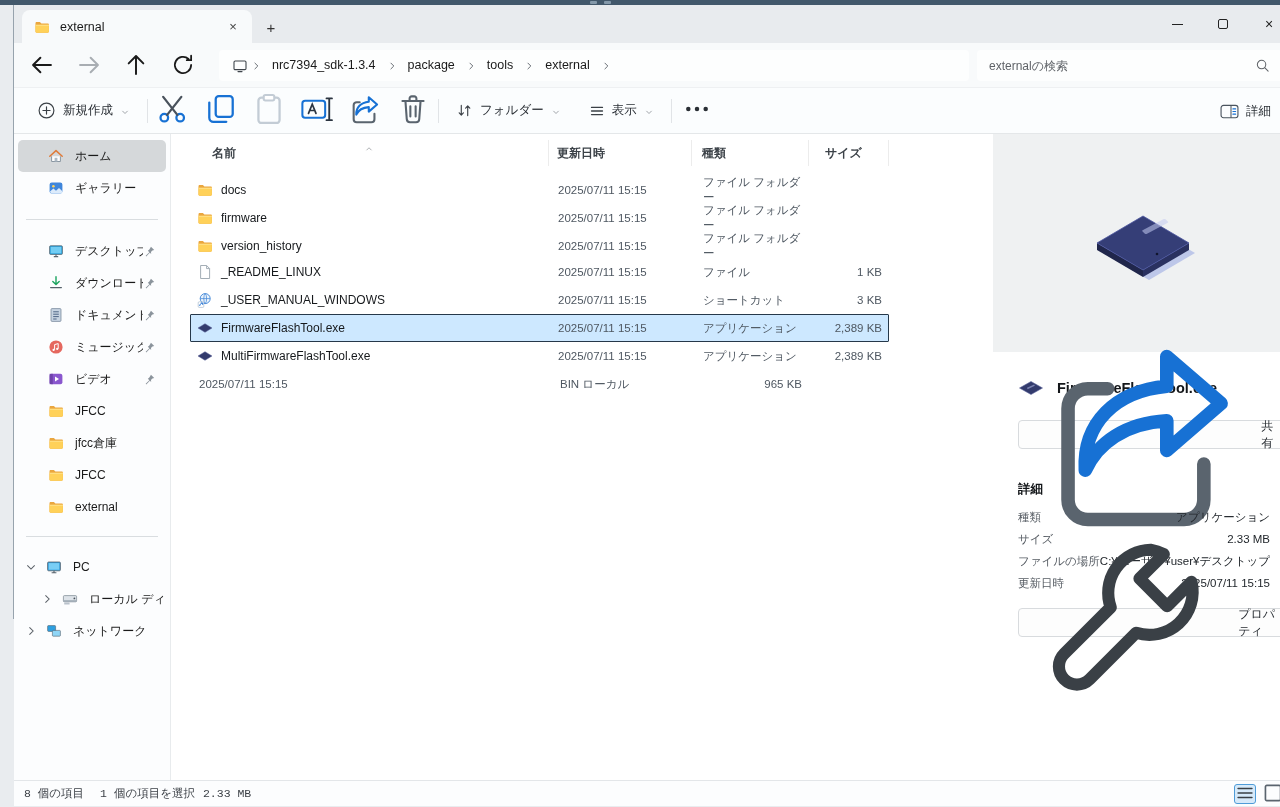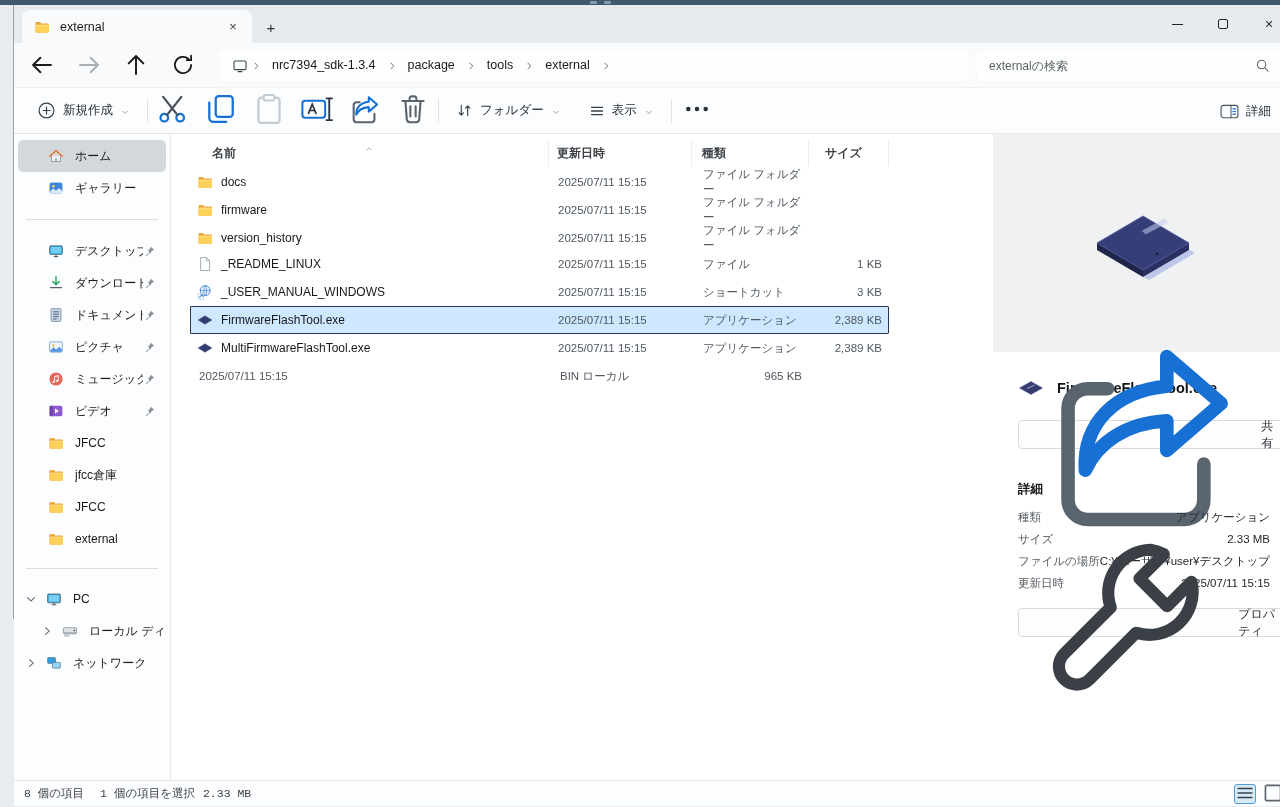--- a/index.html
+++ b/index.html
@@ -77,21 +77,21 @@
   .filelist { position:relative; flex:1; height:100%; }
   .lheader { position:absolute; left:19px; top:6px; width:699px; height:26px; display:grid;
              grid-template-columns:359px 143px 117px 80px; }
   .hcell { position:relative; line-height:26px; font-size:12px; color:#3c4248; border-right:1px solid #ececec; }
   .hcell .htxt { display:inline-block;font-weight:bold; }
   .hcell.c-name .htxt { padding-left:22px; }
   .hcell.c-date .htxt { padding-left:8px; }
   .hcell.c-type .htxt { padding-left:10px; }
   .hcell.c-size .htxt { padding-left:16px; }
   .sort-caret { position:absolute; left:50%; top:-3px; width:12px; height:10px; margin-left:-6px; opacity:.75; }
-  .rows { position:absolute; left:19px; top:32px; width:699px; }
+  .rows { position:absolute; left:19px; top:40px; width:699px; }
   .frow { display:grid; grid-template-columns:359px 143px 117px 80px; height:28px; align-items:center;
           border:1px solid transparent; border-radius:1px; }
   .frow.sel { background:#cde8ff; border-color:#26384a; }
   .cell-name { display:flex; align-items:center; padding-left:6px; overflow:hidden; }
   .cell-name .ic { width:16px; height:16px; flex:none; }
   .cell-name .nm { margin-left:8px; font-size:12px; color:#16191c; white-space:nowrap; }
   .cell-date,.cell-type { font-size:11.5px; color:#4e5761; padding-left:8px; }
   .cell-type { padding-left:10px; }
   .cell-size { font-size:11.5px; color:#4e5761; text-align:right; padding-right:8px; }
 
@@ -354,31 +354,20 @@
                 <rect x="3" y="1.6" width="10" height="12.8" rx="1" fill="#c7d4e2" stroke="#6e8094" stroke-width=".7"></rect>
                 <path d="M5.2 4.8h5.6M5.2 7.2h5.6M5.2 9.6h5.6M5.2 12h3.4" stroke="#41597a" stroke-width=".9"></path>
               </svg></span>
             <span class="lbl">ドキュメント</span>
             <span class="pin" style="display: inline-block;"><svg viewBox="0 0 16 16" style="width: 100%; height: 100%;">
                 <path d="M9.8 2.2l4 4-2.2.5-1.8 1.8.3 2.7-1.7-1.7L4 14l-.7-.7 4.5-4.4L6 7.2l1.8-1.8z" fill="#707a84"></path>
               </svg></span>
           </div>
           <div class="sb-item">
             <span class="ic" style="display: inline-block;"><svg viewBox="0 0 16 16" style="width: 100%; height: 100%;">
-                <rect x="1.6" y="2.8" width="12.8" height="10.4" rx="1.4" fill="#eef5fc" stroke="#6f9cd1" stroke-width=".8"></rect>
-                <circle cx="5.4" cy="6.4" r="1.2" fill="#f2b24c"></circle>
-                <path d="M2.2 11.6l3.4-3.4 2.6 2.6 3-3 2.6 2.8v.8c0 .7-.6 1.3-1.3 1.3H3.5c-.7 0-1.3-.6-1.3-1.3z" fill="#4e93e0"></path>
-              </svg></span>
-            <span class="lbl">ピクチャ</span>
-            <span class="pin" style="display: inline-block;"><svg viewBox="0 0 16 16" style="width: 100%; height: 100%;">
-                <path d="M9.8 2.2l4 4-2.2.5-1.8 1.8.3 2.7-1.7-1.7L4 14l-.7-.7 4.5-4.4L6 7.2l1.8-1.8z" fill="#707a84"></path>
-              </svg></span>
-          </div>
-          <div class="sb-item">
-            <span class="ic" style="display: inline-block;"><svg viewBox="0 0 16 16" style="width: 100%; height: 100%;">
                 <circle cx="8" cy="8" r="6.6" fill="#e5685f"></circle>
                 <path d="M6.6 10.8V5.6l3.6-1v5.2" fill="none" stroke="#fff" stroke-width="1"></path>
                 <circle cx="5.6" cy="10.9" r="1.1" fill="#fff"></circle>
                 <circle cx="9.2" cy="9.9" r="1.1" fill="#fff"></circle>
               </svg></span>
             <span class="lbl">ミュージック</span>
             <span class="pin" style="display: inline-block;"><svg viewBox="0 0 16 16" style="width: 100%; height: 100%;">
                 <path d="M9.8 2.2l4 4-2.2.5-1.8 1.8.3 2.7-1.7-1.7L4 14l-.7-.7 4.5-4.4L6 7.2l1.8-1.8z" fill="#707a84"></path>
               </svg></span>
           </div>

